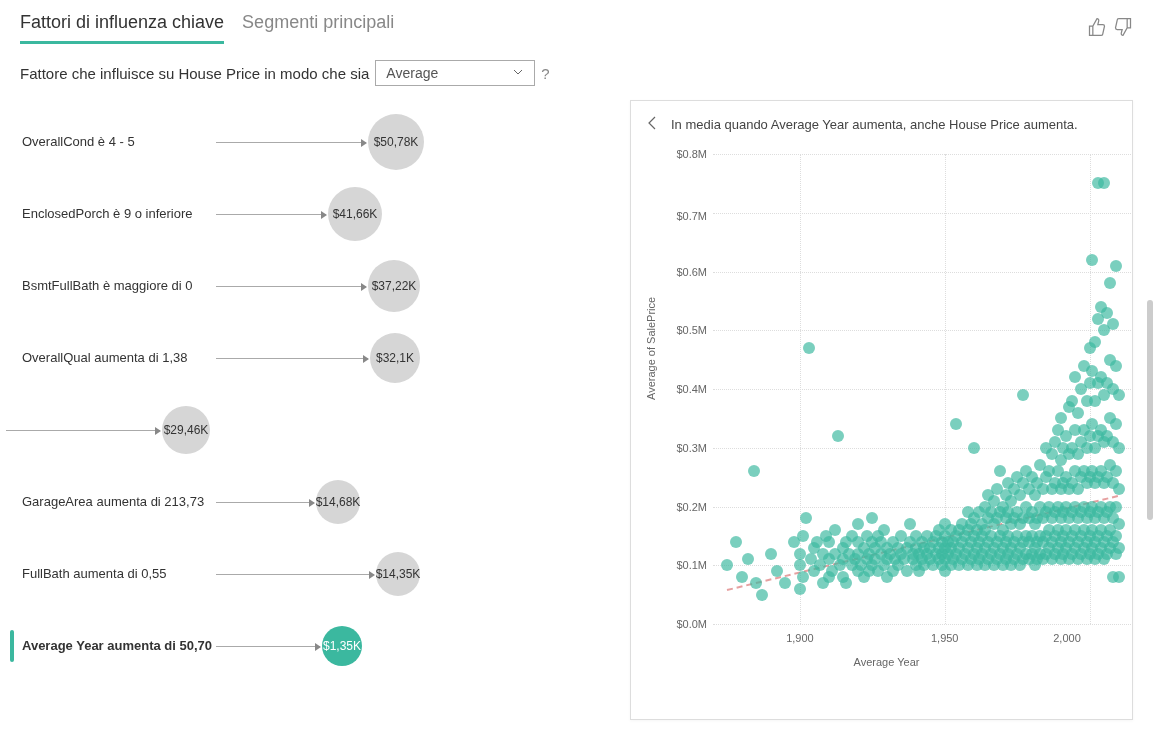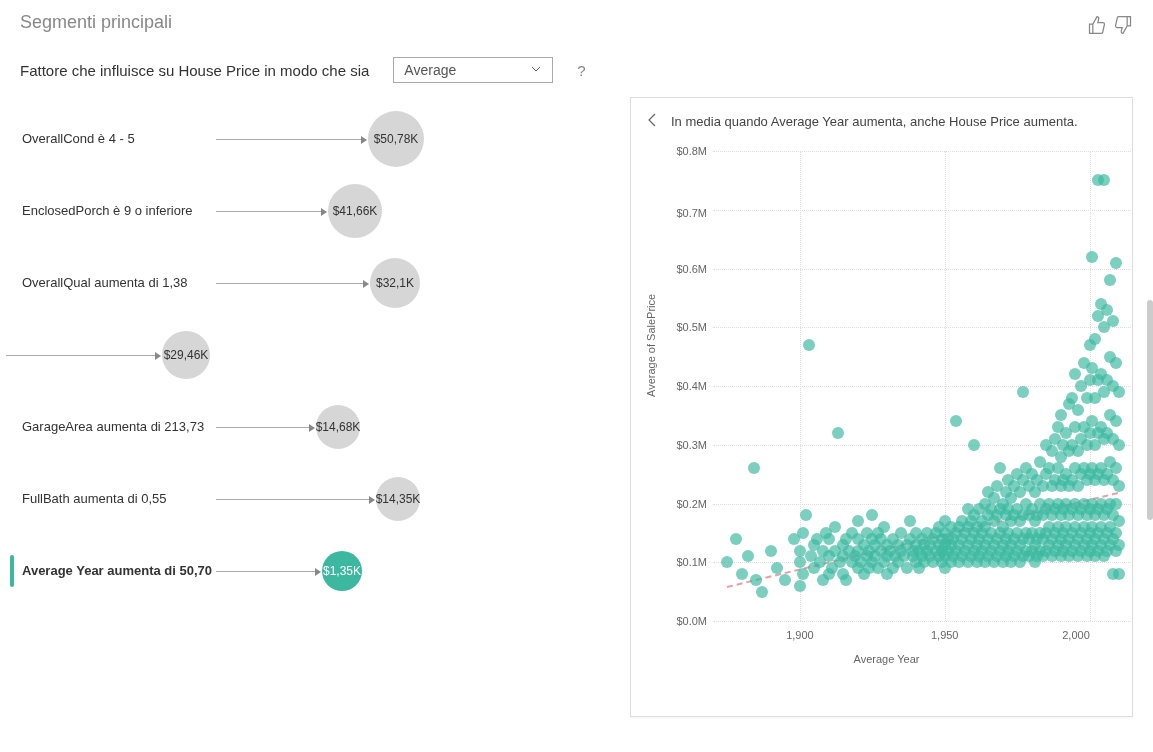--- a/index.html
+++ b/index.html
@@ -36,21 +36,21 @@
   }
   .feedback {
     display: flex;
     gap: 6px;
     color: #888;
   }
   .feedback svg { width: 20px; height: 20px; cursor: pointer; }
   .question-row {
     display: flex;
     align-items: center;
-    gap: 24px;
+    gap: 6px;
     padding: 16px 20px 10px 20px;
     font-size: 15px;
     color: #333;
     text-align: center;
   }
   .dropdown {
     display: flex;
     align-items: center;
     justify-content: space-between;
     border: 1px solid #aaa;
@@ -213,20 +213,21 @@
     width: 6px; height: 220px;
     background: #ccc;
     border-radius: 3px;
   }
 </style>
 </head>
 <body>
 
 <div class="header">
   <div class="tabs">
+    <div class="tab active">Fattori di influenza chiave</div>
     <div class="tab">Segmenti principali</div>
   </div>
   <div class="feedback">
     <span>
       <svg viewBox="0 0 24 24" fill="none" stroke="currentColor" stroke-width="1.5">
           <path d="M7 22V11l5-9c1.5 0 2.5 1.5 2 3l-1 4h6a2 2 0 0 1 2 2l-2 9a2 2 0 0 1-2 2H7zM7 11H3v11h4"></path>
         </svg>
     </span>
     <span>
       <svg viewBox="0 0 24 24" fill="none" stroke="currentColor" stroke-width="1.5">
@@ -253,20 +254,25 @@
   <div class="influencers" id="influencers">
       <div class="inf-row">
         <div class="inf-label">OverallCond è 4 - 5</div>
         <div class="inf-arrow" style="width: 150px;"></div>
         <div class="inf-bubble" style="width: 56px; height: 56px;">$50,78K</div>
       </div>
       <div class="inf-row">
         <div class="inf-label">EnclosedPorch è 9 o inferiore</div>
         <div class="inf-arrow" style="width: 110px;"></div>
         <div class="inf-bubble" style="width: 54px; height: 54px;">$41,66K</div>
+      </div>
+      <div class="inf-row">
+        <div class="inf-label">BsmtFullBath è maggiore di 0</div>
+        <div class="inf-arrow" style="width: 150px;"></div>
+        <div class="inf-bubble" style="width: 52px; height: 52px;">$37,22K</div>
       </div>
       <div class="inf-row">
         <div class="inf-label">OverallQual aumenta di 1,38</div>
         <div class="inf-arrow" style="width: 152px;"></div>
         <div class="inf-bubble" style="width: 50px; height: 50px;">$32,1K</div>
       </div>
       <div class="inf-row">
         <div class="inf-arrow" style="width: 154px;"></div>
         <div class="inf-bubble" style="width: 48px; height: 48px;">$29,46K</div>
       </div>
@@ -711,18 +717,18 @@
         <div class="y-tick" style="top: 421.25px;">$0.1M</div>
         <div class="y-tick" style="top: 362.5px;">$0.2M</div>
         <div class="y-tick" style="top: 303.75px;">$0.3M</div>
         <div class="y-tick" style="top: 245px;">$0.4M</div>
         <div class="y-tick" style="top: 186.25px;">$0.5M</div>
         <div class="y-tick" style="top: 127.5px;">$0.6M</div>
         <div class="y-tick" style="top: 72px;">$0.7M</div>
         <div class="y-tick" style="top: 10px;">$0.8M</div>
         <div class="x-tick" style="left: 144.897px;">1,900</div>
         <div class="x-tick" style="left: 289.724px;">1,950</div>
-        <div class="x-tick" style="left: 421px;">2,000</div>
+        <div class="x-tick" style="left: 412px;">2,000</div>
       </div>
   </div>
 </div>
 
 <div class="right-scroll"></div>
 
 </body></html>

